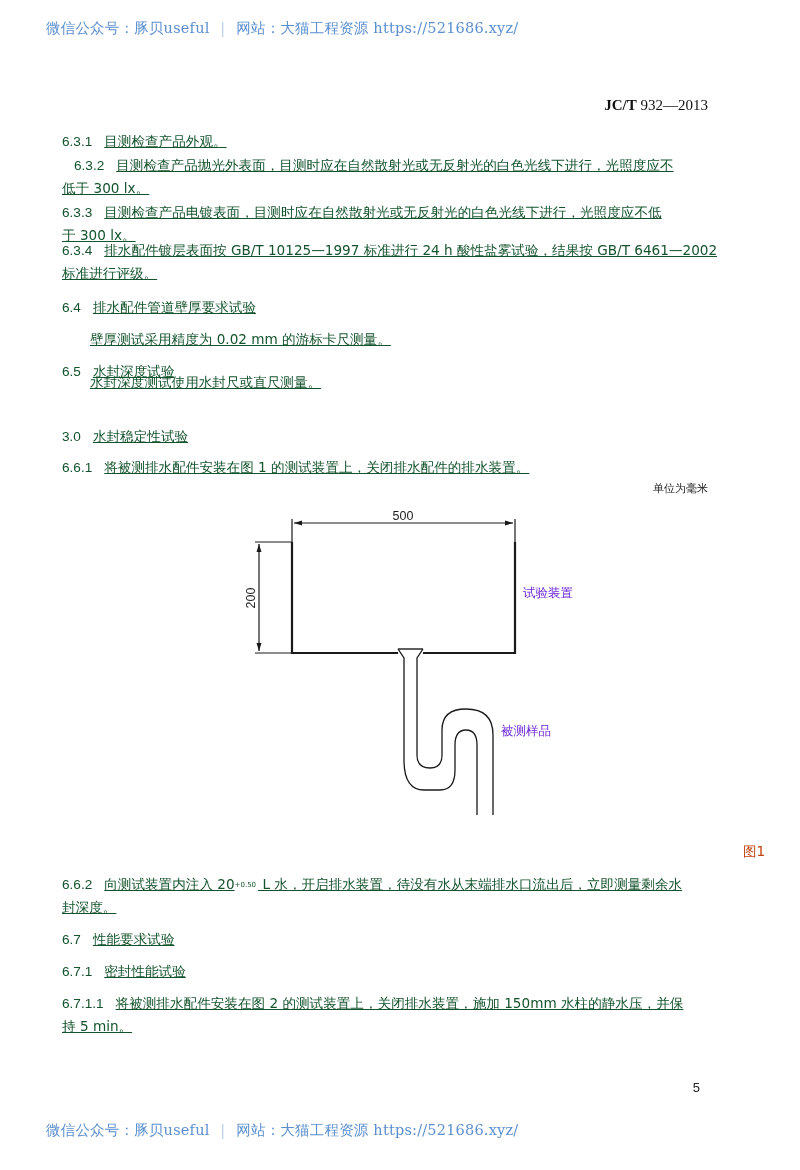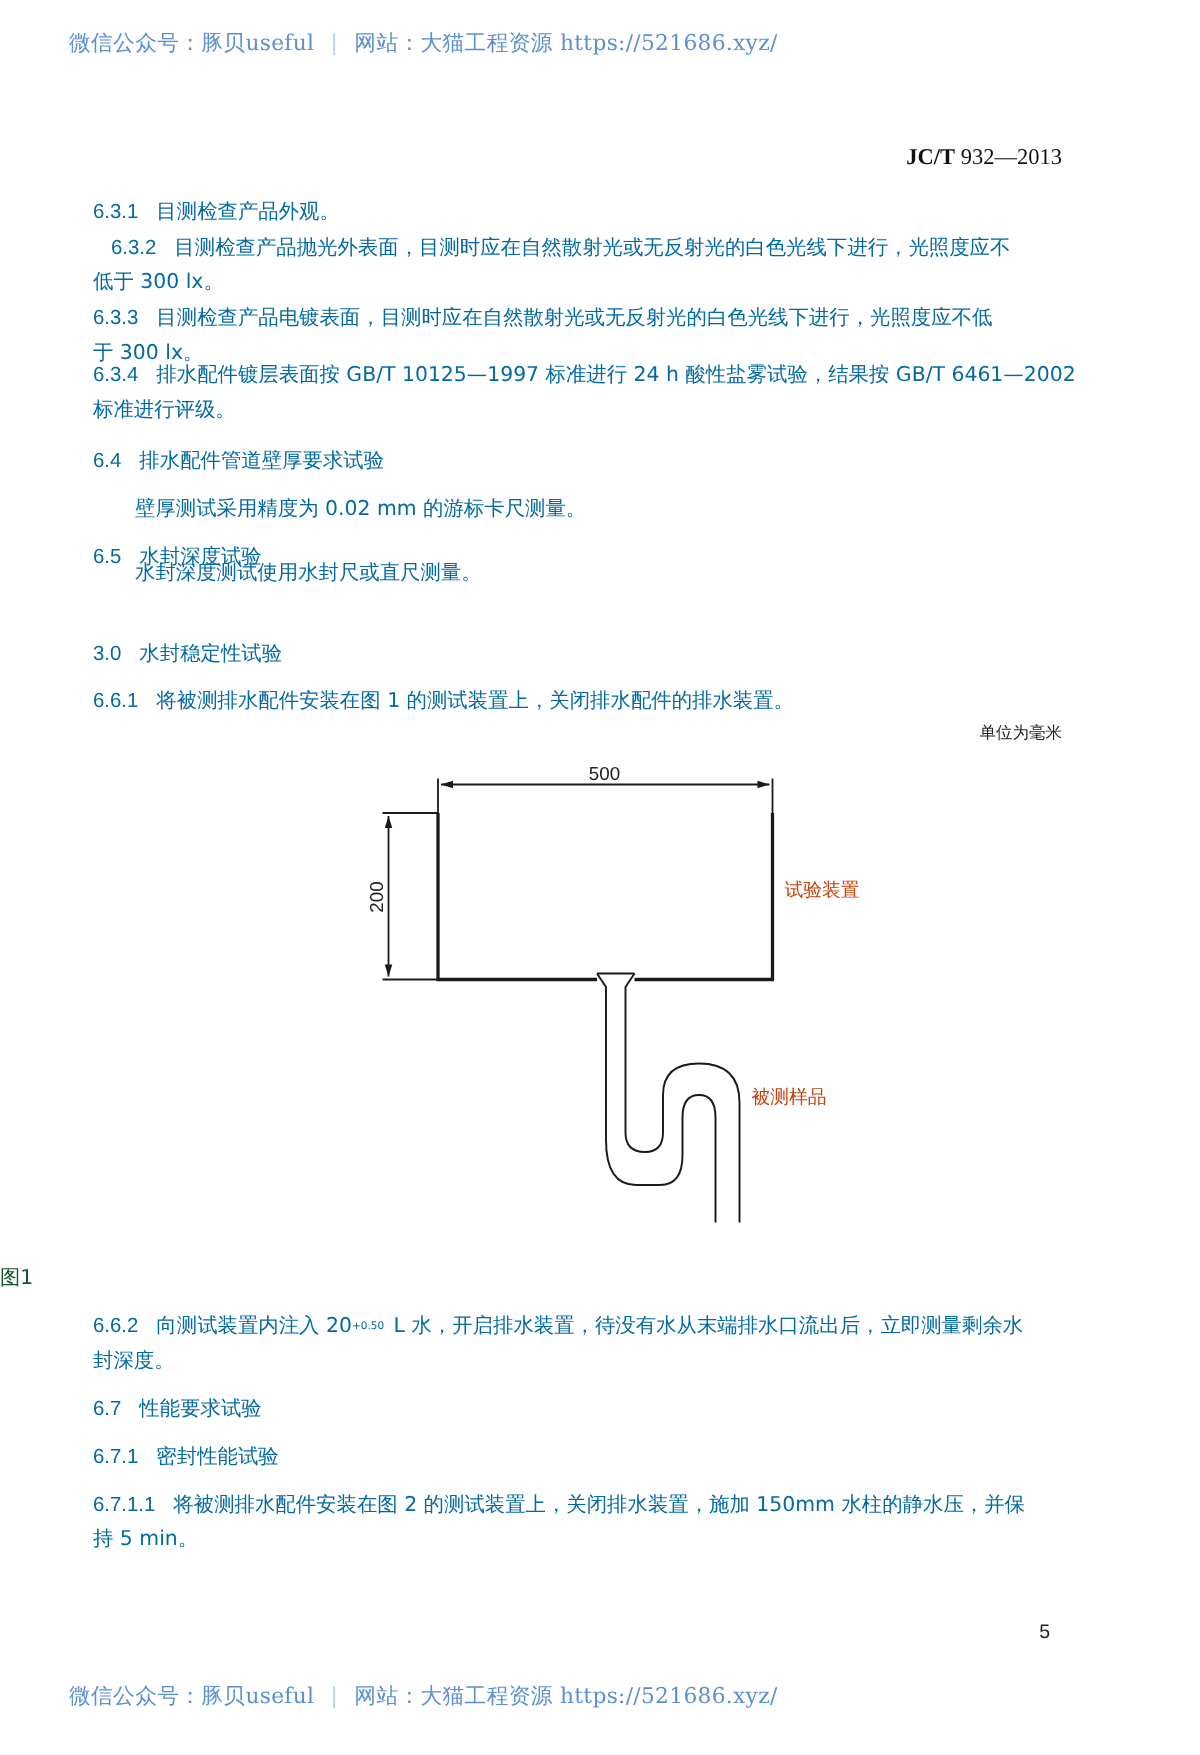--- a/index.html
+++ b/index.html
@@ -4,28 +4,28 @@
 <style>
   html, body { margin:0; padding:0; }
   body { width:800px; height:1170px; background:#ffffff; position:relative; overflow:hidden;
          font-family:"DejaVu Sans","Liberation Sans",sans-serif; color:#1a1a1a; }
   .abs { position:absolute; }
   .wm { left:0; width:800px; text-align:left; font-family:"DejaVu Serif","Liberation Serif",serif;
         font-size:14.5px; color:#5b8fd0; letter-spacing:0.2px;padding-left:46px; }
   .wm .sep { color:#b8cde8; margin:0 6px; }
   .std { right:92px; top:97px; font-family:"Liberation Serif","DejaVu Serif",serif; font-size:15px; color:#111; }
   .std b { font-weight:bold; }
-  .line { left:62px; font-size:13.6px; line-height:20px; white-space:nowrap; color:#0369a1; }
+  .line { left:62px; font-size:13.6px; line-height:20px; white-space:nowrap; color:#14532d;text-decoration:underline; }
   .num { display:inline-block; margin-right:12px; font-family:"Liberation Sans","DejaVu Sans",sans-serif; }
   .indent { left:90px; }
   .unit { right:92px; top:481px; font-size:11px; color:#222; }
-  .cap { left:0; width:765px; text-align:left; top:843px; font-size:13.5px; color:#14532d; }
+  .cap { left:0; width:765px; text-align:right; top:843px; font-size:13.5px; color:#c2410c; }
   .pgnum { right:100px; top:1080px; font-size:13px; font-family:"Liberation Sans",sans-serif; color:#222; }
   .supsub { display:inline-flex; vertical-align:middle; line-height:8px; font-size:7px; margin:0 2px 0 0; }
-  .diag-label { font-size:12.5px; color:#c2410c; }
+  .diag-label { font-size:12.5px; color:#6d28d9; }
   svg text { font-family:"Liberation Sans","DejaVu Sans",sans-serif; }
 </style>
 </head>
 <body>
 
 <div class="abs wm" style="top:19px;">
   <span>微信公众号：豚贝useful</span>
   <span class="sep">|</span>
   <span>网站：大猫工程资源 https://521686.xyz/</span>
 </div>

